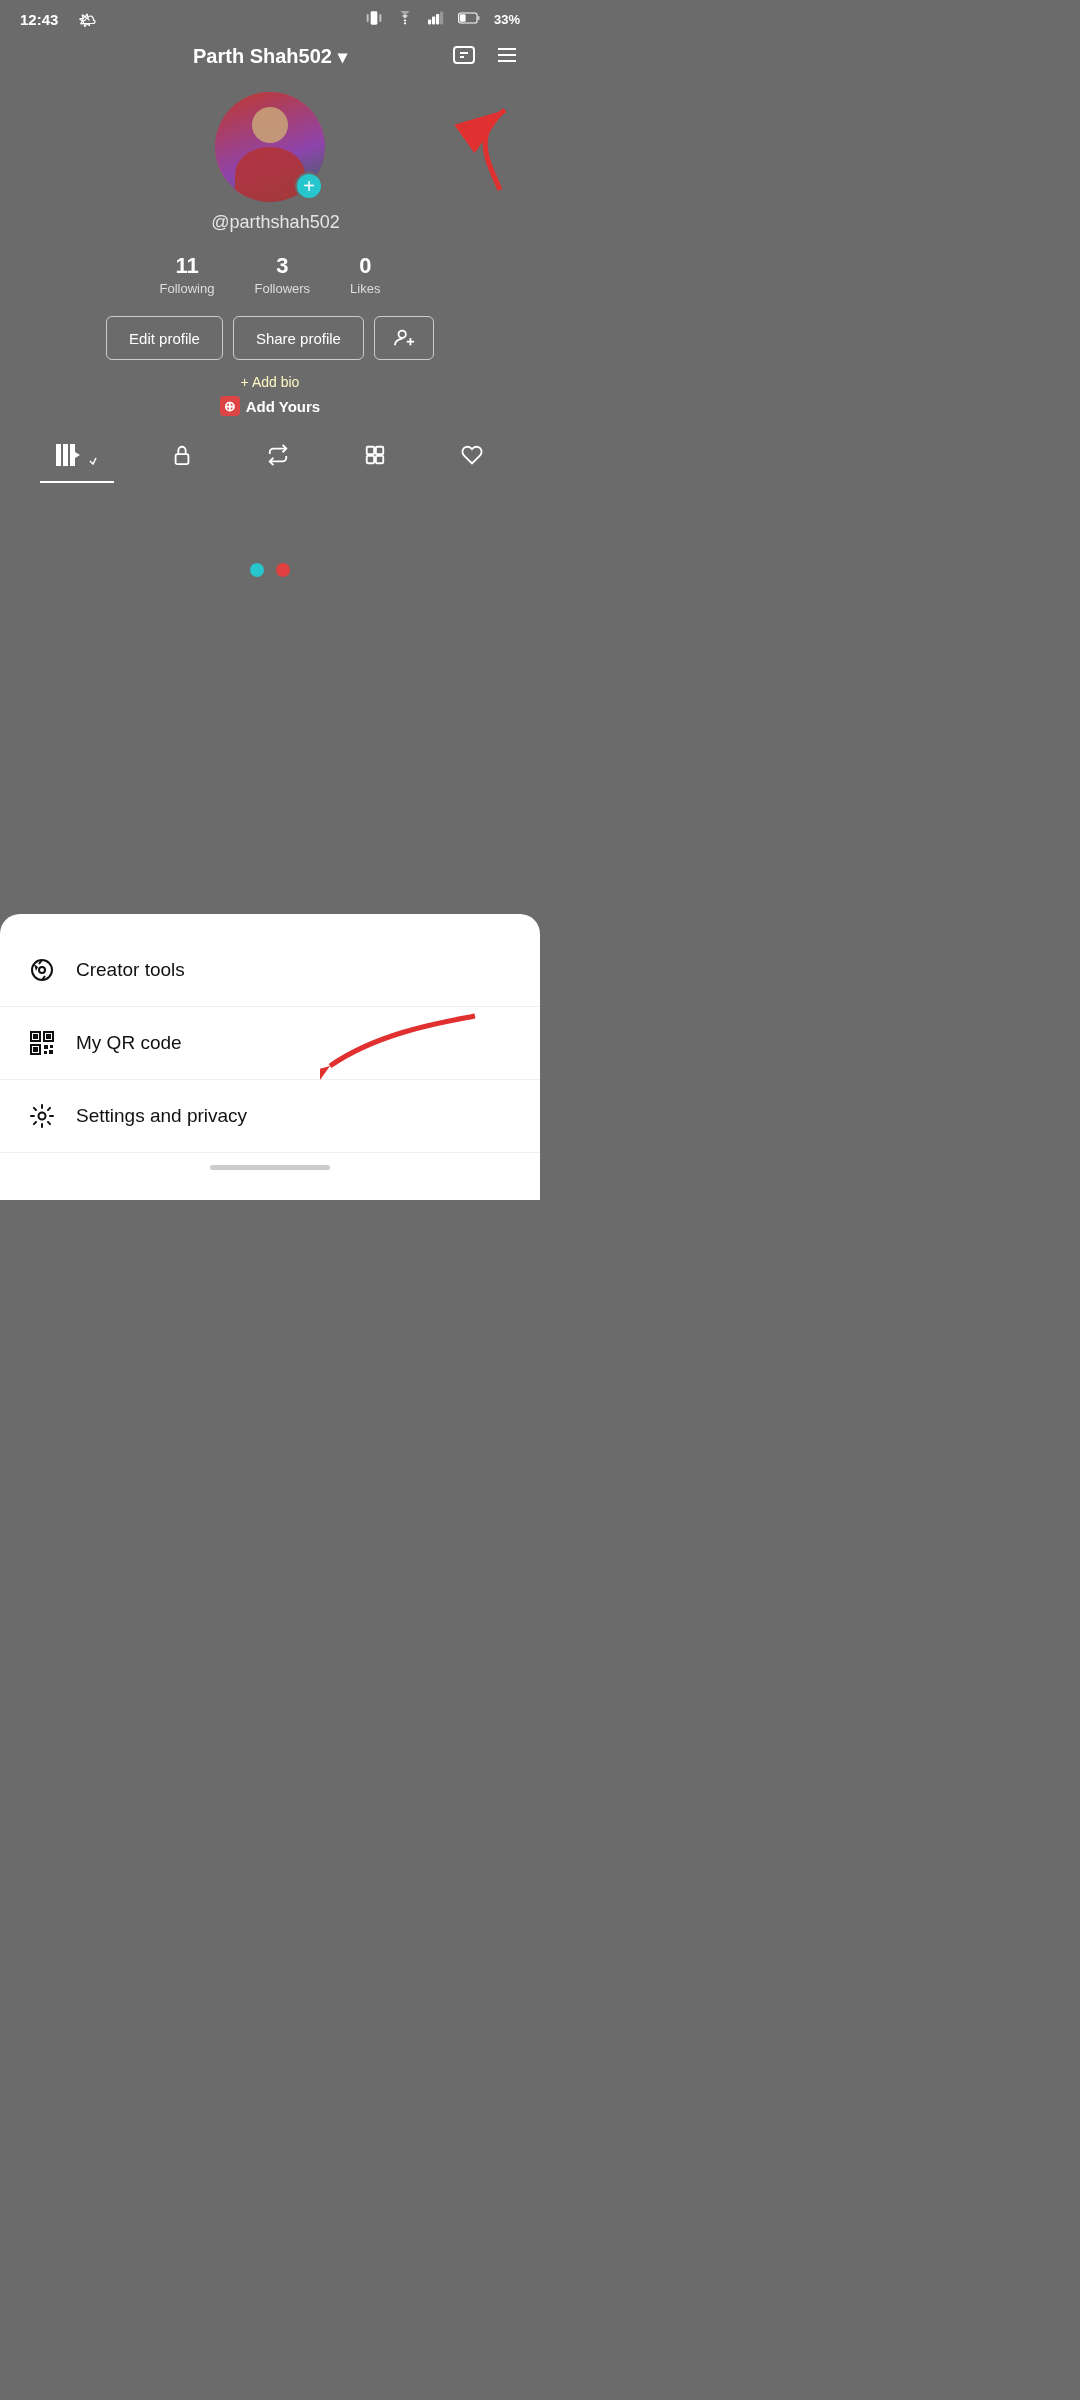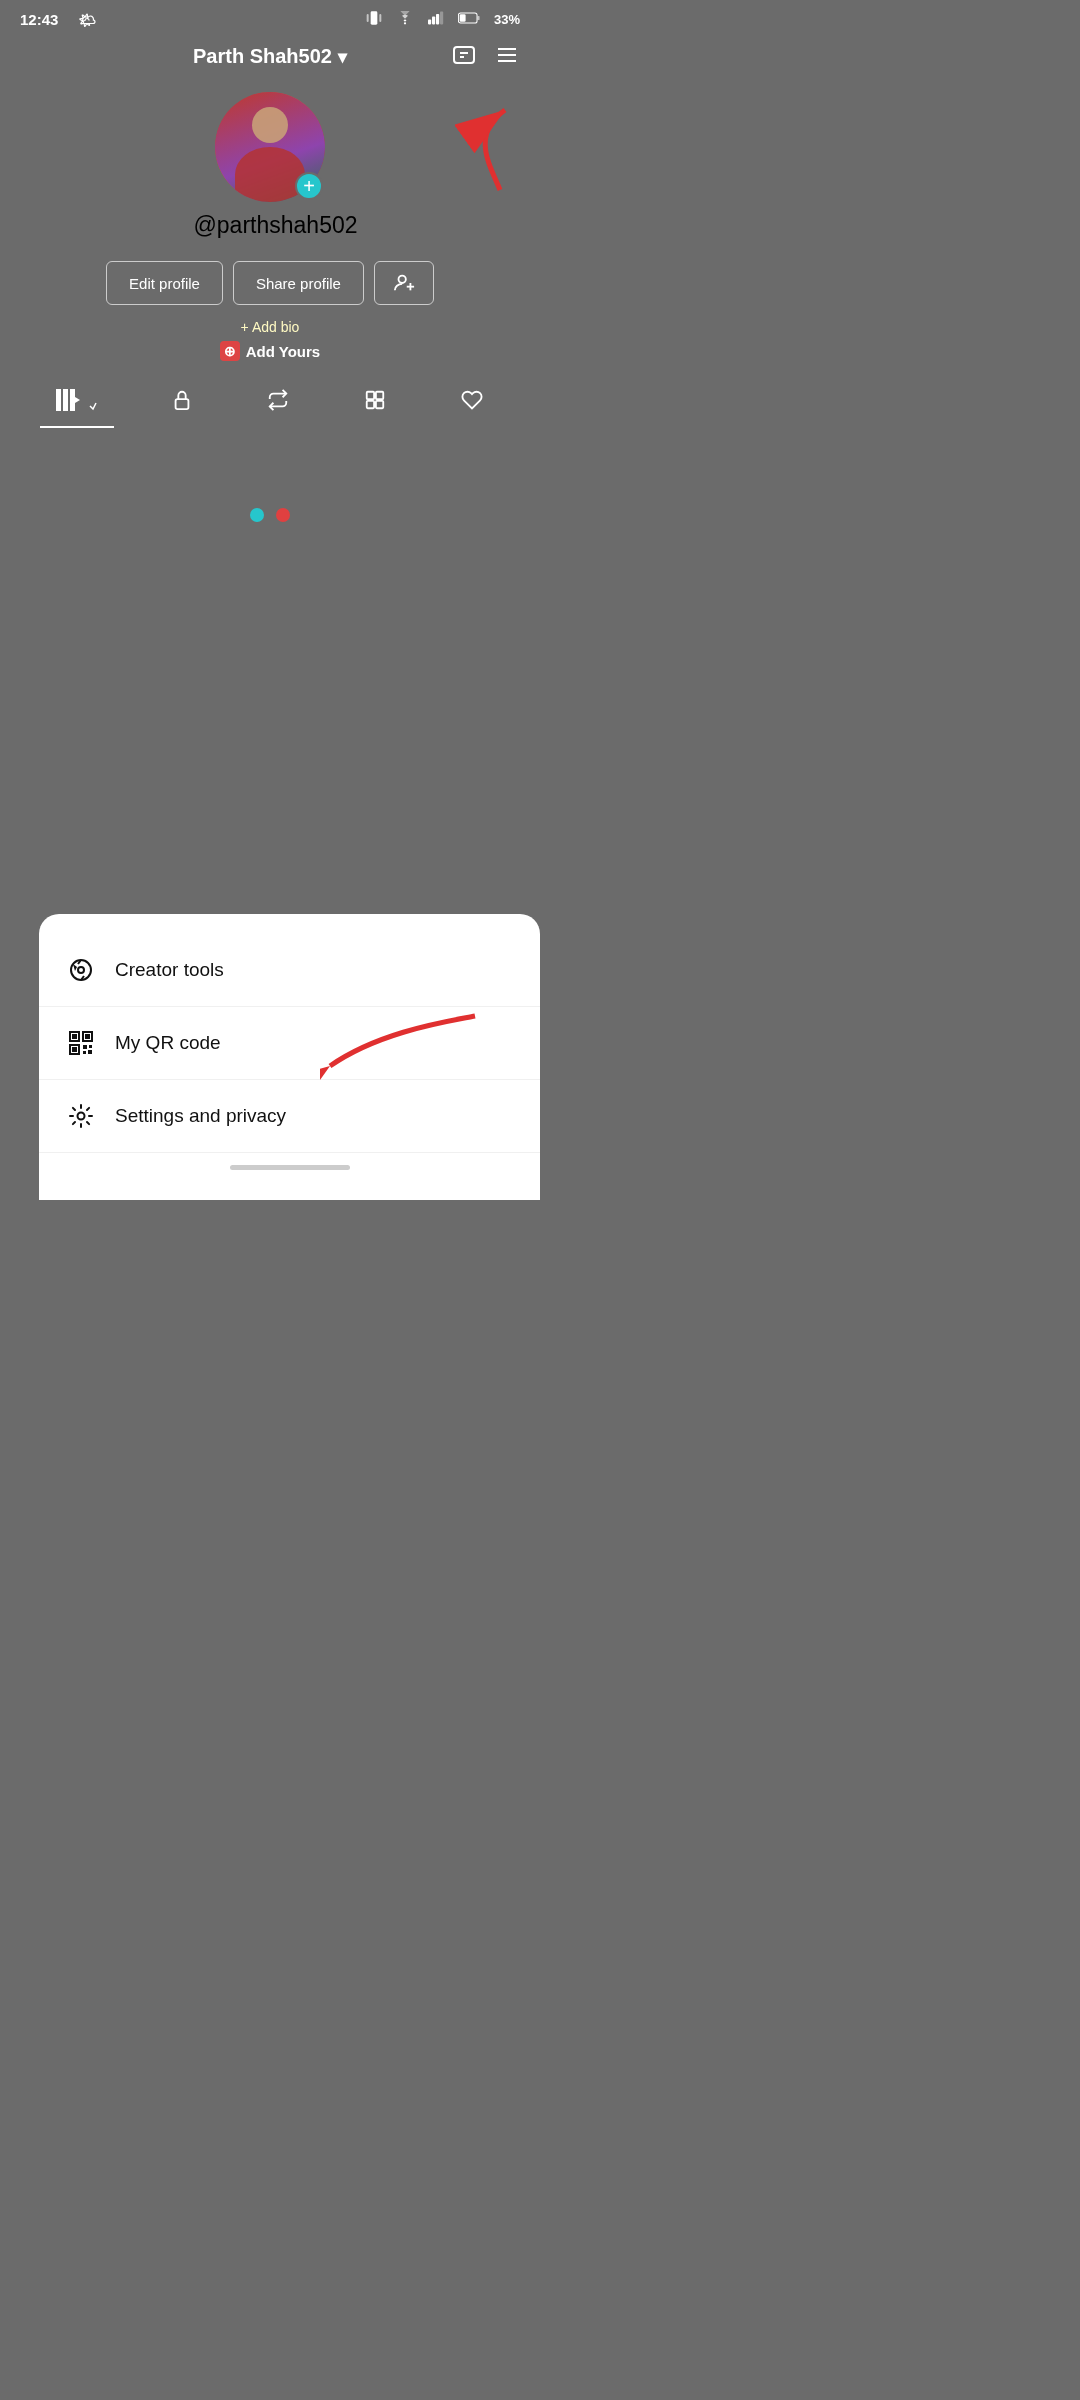--- a/index.html
+++ b/index.html
@@ -125,22 +125,22 @@
       display: flex;
       align-items: center;
       justify-content: center;
       color: white;
       font-size: 20px;
       font-weight: 300;
       border: 2px solid #6b6b6b;
     }
 
     .username {
-      color: #000000;
-      font-size: 23px;
+      color: #e5e5e5;
+      font-size: 18px;
       margin-top: 10px;
       margin-left: 11px;
     }
 
     
     .stats-row {
       display: flex;
       justify-content: center;
       gap: 40px;
       padding: 12px 0 6px;
@@ -267,21 +267,20 @@
     
     .bottom-sheet {
       position: absolute;
       bottom: 0;
       left: 0;
       right: 0;
       background: white;
       border-radius: 20px 20px 0 0;
       padding: 20px 0 30px;
       z-index: 10;
-      margin-left: 39px;
     }
     .sheet-item {
       display: flex;
       align-items: center;
       gap: 20px;
       padding: 22px 28px;
       font-size: 19px;
       font-weight: 500;
       color: #111;
       cursor: pointer;
@@ -410,20 +409,34 @@
   <div class="avatar-section">
     <div class="avatar-wrapper">
       <div class="avatar-circle">
         <div class="avatar-img"></div>
       </div>
       <div class="avatar-add-btn">+</div>
     </div>
     <div class="username">@parthshah502</div>
   </div>
 
+  <div class="stats-row">
+    <div class="stat-item">
+      <span class="stat-number">11</span>
+      <span class="stat-label">Following</span>
+    </div>
+    <div class="stat-item">
+      <span class="stat-number">3</span>
+      <span class="stat-label">Followers</span>
+    </div>
+    <div class="stat-item">
+      <span class="stat-number">0</span>
+      <span class="stat-label">Likes</span>
+    </div>
+  </div>
 
   <div class="action-buttons">
     <button class="btn-outline">Edit profile</button>
     <button class="btn-outline">Share profile</button>
     <button class="btn-icon">
       <svg width="22" height="22" viewBox="0 0 24 24" fill="none" stroke="white" stroke-width="2">
         <circle cx="10" cy="8" r="4"></circle>
         <path d="M2 20c0-4 3.6-7 8-7"></path>
         <line x1="19" y1="12" x2="19" y2="20"></line>
         <line x1="15" y1="16" x2="23" y2="16"></line>

